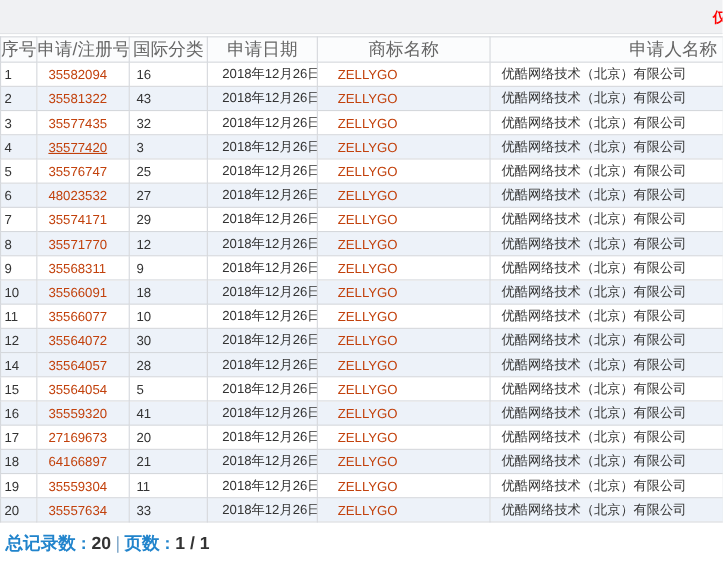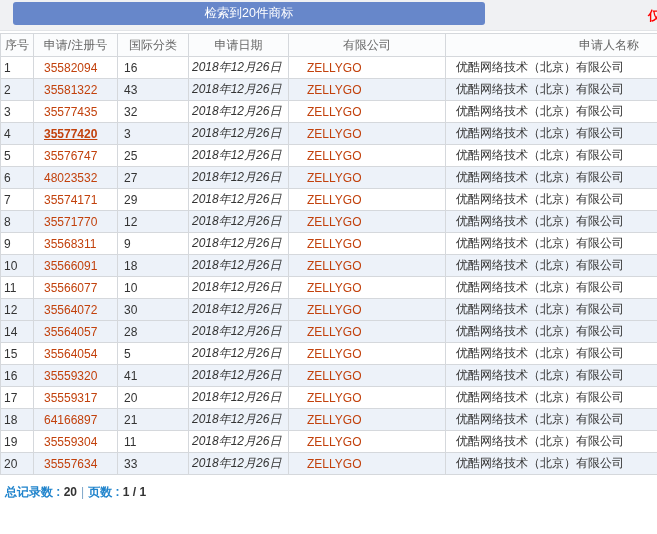--- a/index.html
+++ b/index.html
@@ -22,61 +22,60 @@
     font-weight:bold; font-size:13px;
   }
   table.results {
     border-collapse:collapse; table-layout:fixed; width:657px; margin-top:2px;
   }
   .results th, .results td {
     border:1px solid #d5d8dc; overflow:hidden; white-space:nowrap;
   }
   .results thead th {
     height:22px; background:#fbfcfd; color:#666; font-weight:normal;
-    text-align:center; padding:0; font-size:12px;
-  }
-  .results thead th.h-applicant { text-align:right; padding-right:18px; }
+    text-align:center; padding:0; font-size:16px;
+  }
+  .results thead th.h-applicant { text-align:right; padding-right:5px; }
   .results tbody td { height:21px; padding:0 0 0 10px; color:#333; }
   .results tbody tr.even { background:#edf2f9; }
   .results td.c-seq   { padding-left:3px; }
   .results td.c-class { padding-left:6px; }
-  .results td.c-date  { padding-left:3px;font-style:italic; }
+  .results td.c-date  { padding-left:13px; }
   .results td.c-mark  { padding-left:18px; }
   a.cell-link { color:#c2410c; text-decoration:none; cursor:pointer; }
-  a.cell-link.underlined { text-decoration:underline;font-weight:bold; }
+  a.cell-link.underlined { text-decoration:underline; }
   .pager {
-    margin:9px 0 0 5px; font-weight:bold; color:#2184cc; font-size:12px;
+    margin:9px 0 0 5px; font-weight:bold; color:#2184cc; font-size:16px;
   }
   .pager .val { color:#333; }
   .pager .sep { color:#7da6c9; font-weight:normal; padding:0 4px; }
 </style>
 </head>
 <body>
 
 <div class="topbar">
-  <div class="result-btn">检索到20件商标</div>
   <div class="notice">仅</div>
 </div>
 
 <table class="results">
   <colgroup>
     <col style="width:33px">
       <col style="width:84px">
       <col style="width:71px">
     <col style="width:100px">
       <col style="width:157px">
       <col style="width:212px">
   </colgroup>
   <thead>
     <tr>
       <th>序号</th>
       <th>申请/注册号</th>
       <th>国际分类</th>
       <th>申请日期</th>
-      <th>有限公司</th>
+      <th>商标名称</th>
       <th class="h-applicant">申请人名称</th>
     </tr>
   </thead>
   <tbody>
       <tr class="odd">
         <td class="c-seq">1</td>
         <td class="c-regno"><a class="cell-link">35582094</a></td>
         <td class="c-class">16</td>
         <td class="c-date">2018年12月26日</td>
         <td class="c-mark"><a class="cell-link">ZELLYGO</a></td>
@@ -189,21 +188,21 @@
       <tr class="even">
         <td class="c-seq">16</td>
         <td class="c-regno"><a class="cell-link">35559320</a></td>
         <td class="c-class">41</td>
         <td class="c-date">2018年12月26日</td>
         <td class="c-mark"><a class="cell-link">ZELLYGO</a></td>
         <td class="c-applicant">优酷网络技术（北京）有限公司</td>
       </tr>
       <tr class="odd">
         <td class="c-seq">17</td>
-        <td class="c-regno"><a class="cell-link">35559317</a></td>
+        <td class="c-regno"><a class="cell-link">27169673</a></td>
         <td class="c-class">20</td>
         <td class="c-date">2018年12月26日</td>
         <td class="c-mark"><a class="cell-link">ZELLYGO</a></td>
         <td class="c-applicant">优酷网络技术（北京）有限公司</td>
       </tr>
       <tr class="even">
         <td class="c-seq">18</td>
         <td class="c-regno"><a class="cell-link">64166897</a></td>
         <td class="c-class">21</td>
         <td class="c-date">2018年12月26日</td>

